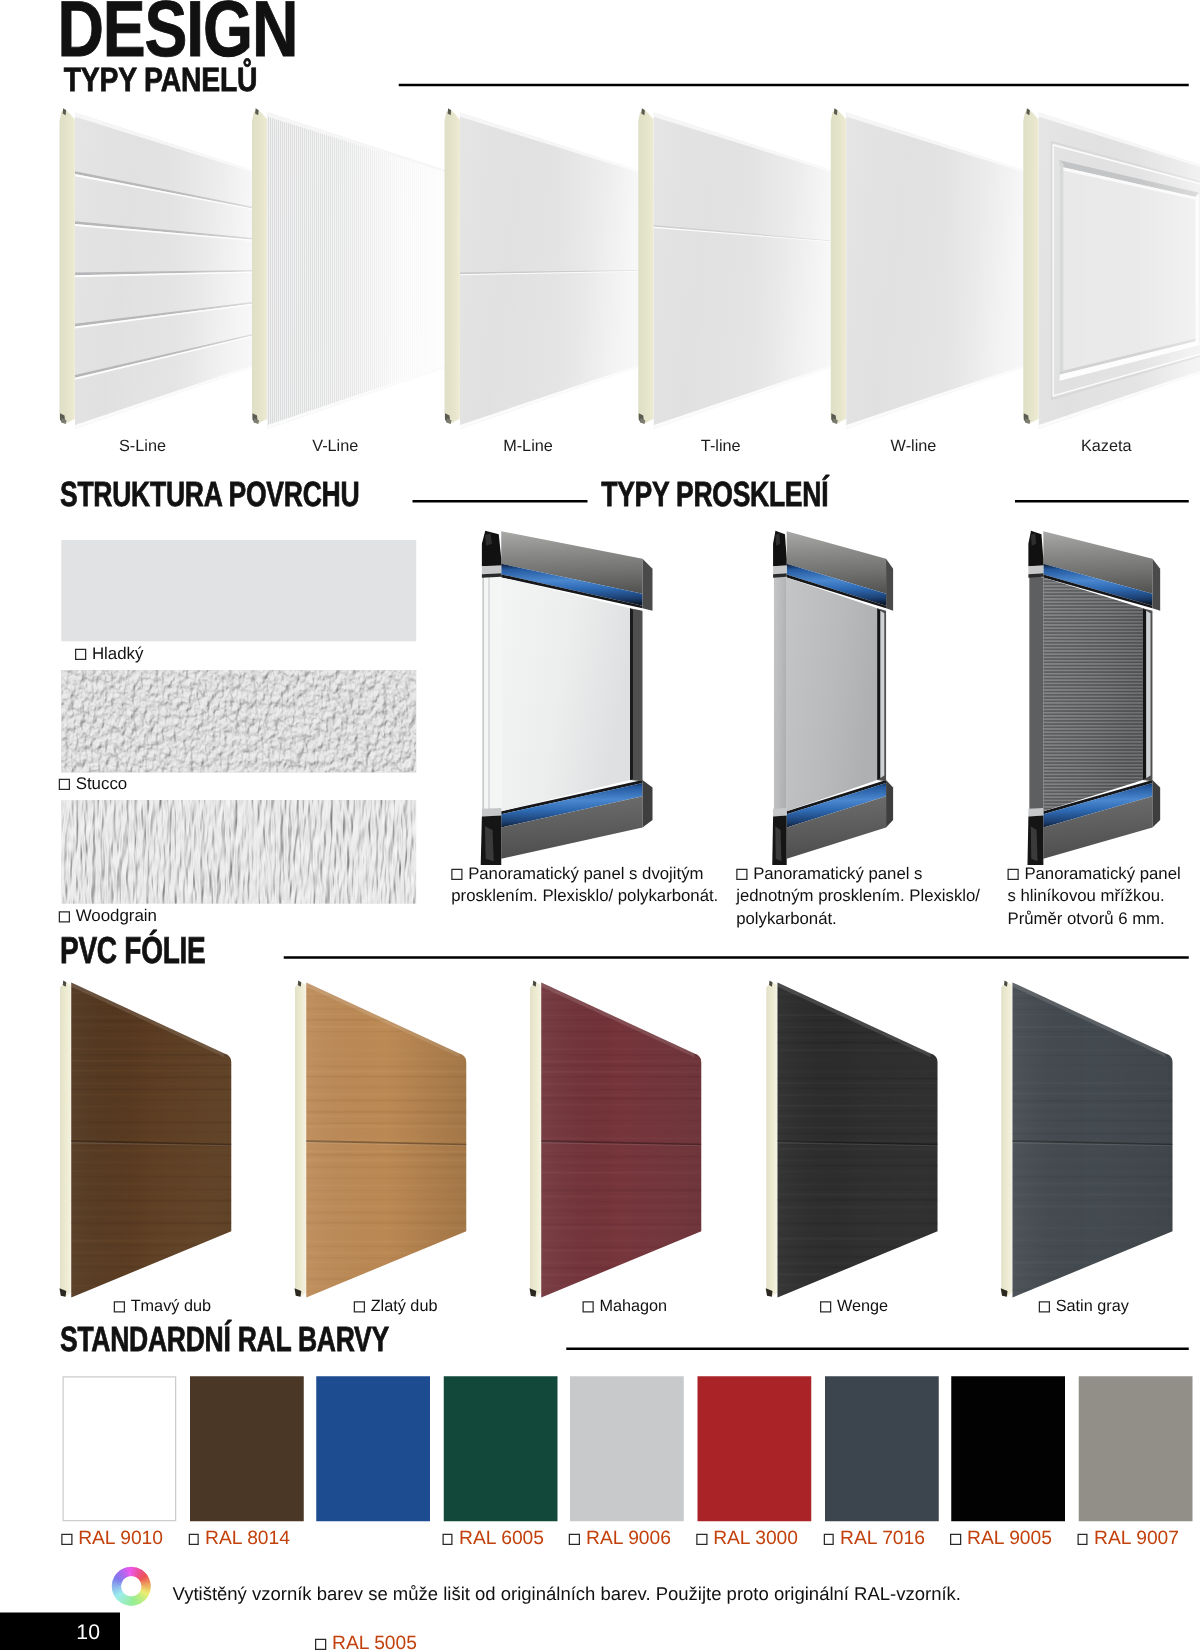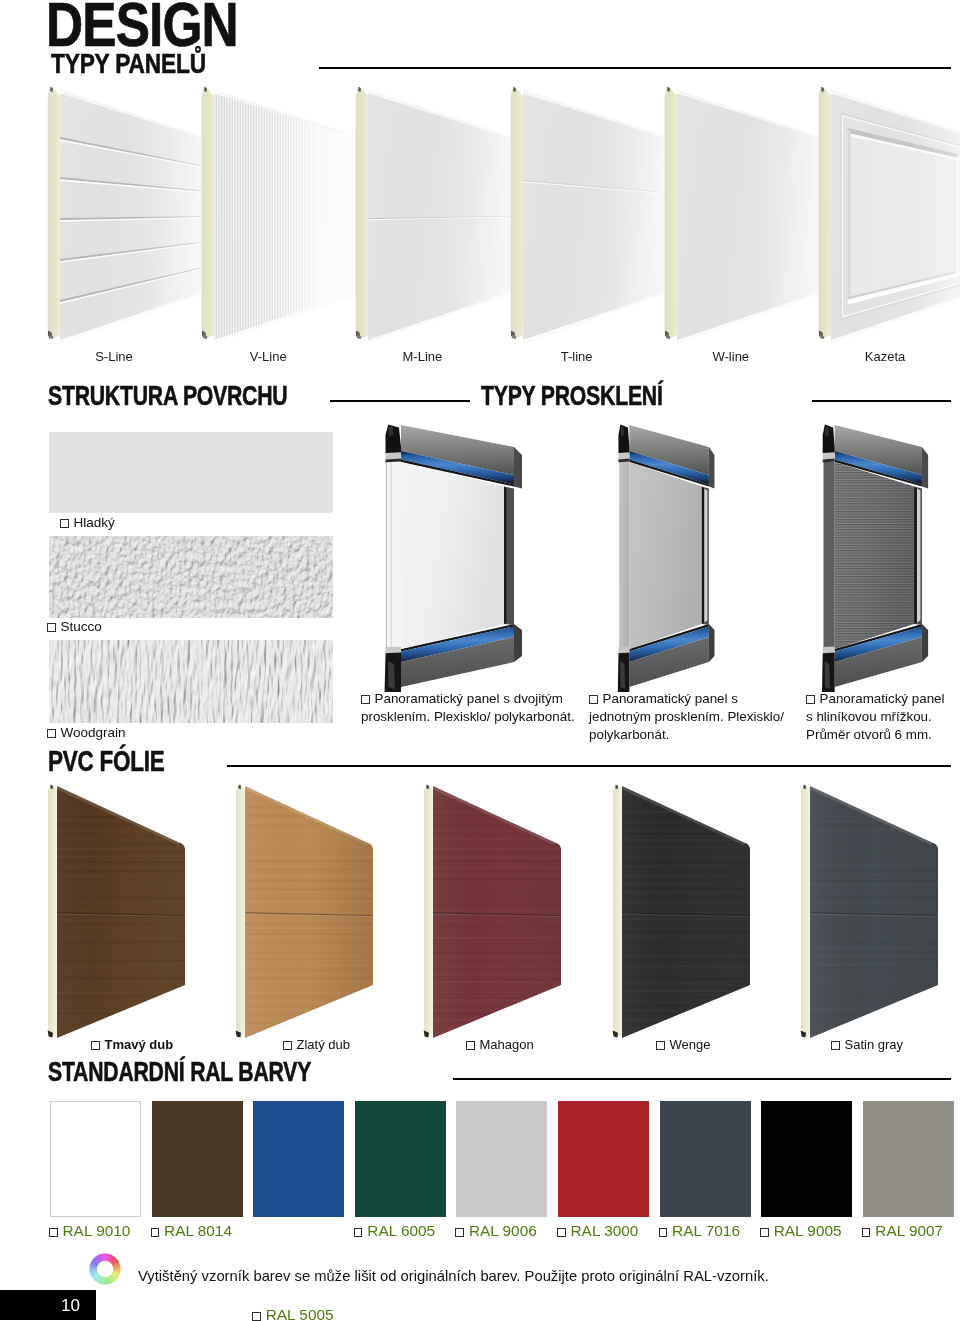--- a/index.html
+++ b/index.html
@@ -7,21 +7,21 @@
        position:relative;overflow:hidden;}
   .page{position:absolute;left:0;top:0;width:960px;height:1161px;}
   .abs{position:absolute;}
   .rule{position:absolute;background:#000;height:2px;}
   .sechead{position:absolute;font-weight:bold;color:#111;white-space:nowrap;line-height:1;}
   .plabel{position:absolute;font-size:13px;color:#1c1c1c;line-height:1;}
   .cbox{display:inline-block;width:8.5px;height:8.5px;border:1.3px solid #2a2a2a;
         box-sizing:border-box;vertical-align:-0.5px;margin-right:5px;background:#fff;}
   .optlabel{position:absolute;font-size:13.5px;color:#111;white-space:nowrap;line-height:1;}
   .glazlabel{position:absolute;font-size:13.4px;color:#111;line-height:18px;}
-  .rallabel{position:absolute;font-size:15.4px;color:#4d7c0f;white-space:nowrap;line-height:1;}
+  .rallabel{position:absolute;font-size:15.4px;color:#c2410c;white-space:nowrap;line-height:1;}
   .note{position:absolute;font-size:14.8px;color:#111;line-height:1;white-space:nowrap;}
   svg{display:block;}
 </style>
 </head>
 <body>
 
 <div class="page">
 <div class="abs" style="left:46px;top:-7px;font-size:63.5px;font-weight:bold;line-height:1;letter-spacing:-1.1px;color:#111;-webkit-text-stroke:0.7px #111;transform:scaleX(0.81);transform-origin:left top;">DESIGN</div>
 <div class="abs" style="left:51px;top:51px;font-size:27px;font-weight:bold;line-height:1;letter-spacing:-0.2px;color:#111;-webkit-text-stroke:0.6px #111;transform:scaleX(0.84);transform-origin:left top;">TYPY PANELŮ</div>
 <div class="rule" style="left:319px;top:67px;width:632px;"></div>
@@ -724,21 +724,21 @@
         <path d="M3.6,4.4 L6.0,5.8 L5.6,9.4 L3.2,8.0 Z" fill="#4b4b42"></path>
         <path d="M0.6,250.5 L6.0,252.8 L5.4,257.4 L1.6,256.6 Z" fill="#2a2820"></path>
         <path d="M10.0,6.0 L132.5,62.8 Q138.0,64.5 138.0,69.5 L138.0,205.0 L10.0,258.0 Z" fill="url(#pvcFace4)"></path>
         <path d="M10.0,6.0 L132.5,62.8 Q138.0,64.5 138.0,69.5 L138.0,205.0 L10.0,258.0 Z" fill="url(#grainPat4)" opacity="0.55"></path>
         <path d="M10.0,132.0 L138.0,135.0 L138.0,136.1 L10.0,133.6 Z" fill="#000" opacity="0.30"></path>
         <path d="M10.0,133.6 L138.0,136.1 L138.0,136.9 L10.0,134.8 Z" fill="#fff" opacity="0.11"></path>
         <path d="M10.0,6.0 L132.5,62.8 L132.5,65.8 L10.0,9.4 Z" fill="#fff" opacity="0.13"></path>
         <path d="M10.0,6.0 L132.5,62.8 Q138.0,64.5 138.0,69.5 L138.0,205.0 L10.0,258.0 Z" fill="url(#pvcShade)"></path>
       </svg>
     </div>
-<div class="optlabel" style="left:91.0px;top:1038px;font-size:13px;font-weight:bold;"><span class="cbox"></span><span>Tmavý dub</span></div>
+<div class="optlabel" style="left:91.0px;top:1038px;font-size:13px;"><span class="cbox"></span><span>Tmavý dub</span></div>
 <div class="optlabel" style="left:283.0px;top:1038px;font-size:13px;"><span class="cbox"></span><span>Zlatý dub</span></div>
 <div class="optlabel" style="left:466.0px;top:1038px;font-size:13px;"><span class="cbox"></span><span>Mahagon</span></div>
 <div class="optlabel" style="left:656.0px;top:1038px;font-size:13px;"><span class="cbox"></span><span>Wenge</span></div>
 <div class="optlabel" style="left:831.0px;top:1038px;font-size:13px;"><span class="cbox"></span><span>Satin gray</span></div>
 <div class="sechead" style="left:48px;top:1058px;font-size:28px;letter-spacing:-0.3px;-webkit-text-stroke:0.6px #111;transform:scaleX(0.758);transform-origin:left top;">STANDARDNÍ RAL BARVY</div>
 <div class="rule" style="left:453px;top:1078px;width:498px;"></div>
 <div class="abs" style="left:50.0px;top:1101.0px;width:91.0px;height:116.0px;background:#ffffff;border:1px solid #cccccc;box-sizing:border-box;"></div>
 <div class="rallabel" style="left:49.0px;top:1223px;"><span class="cbox"></span><span>RAL 9010</span></div>
 <div class="abs" style="left:151.6px;top:1101.0px;width:91.0px;height:116.0px;background:#4a3726;"></div>
 <div class="rallabel" style="left:150.6px;top:1223px;"><span class="cbox"></span><span>RAL 8014</span></div>

